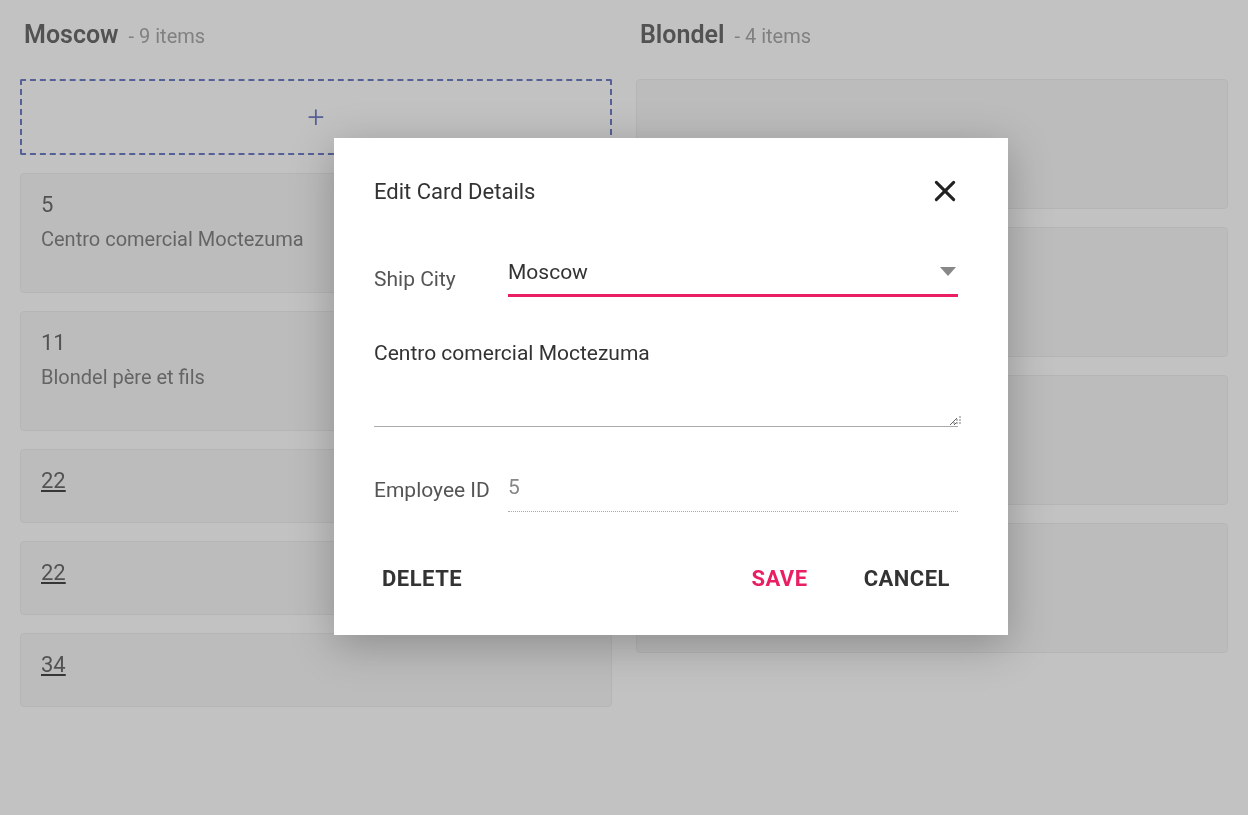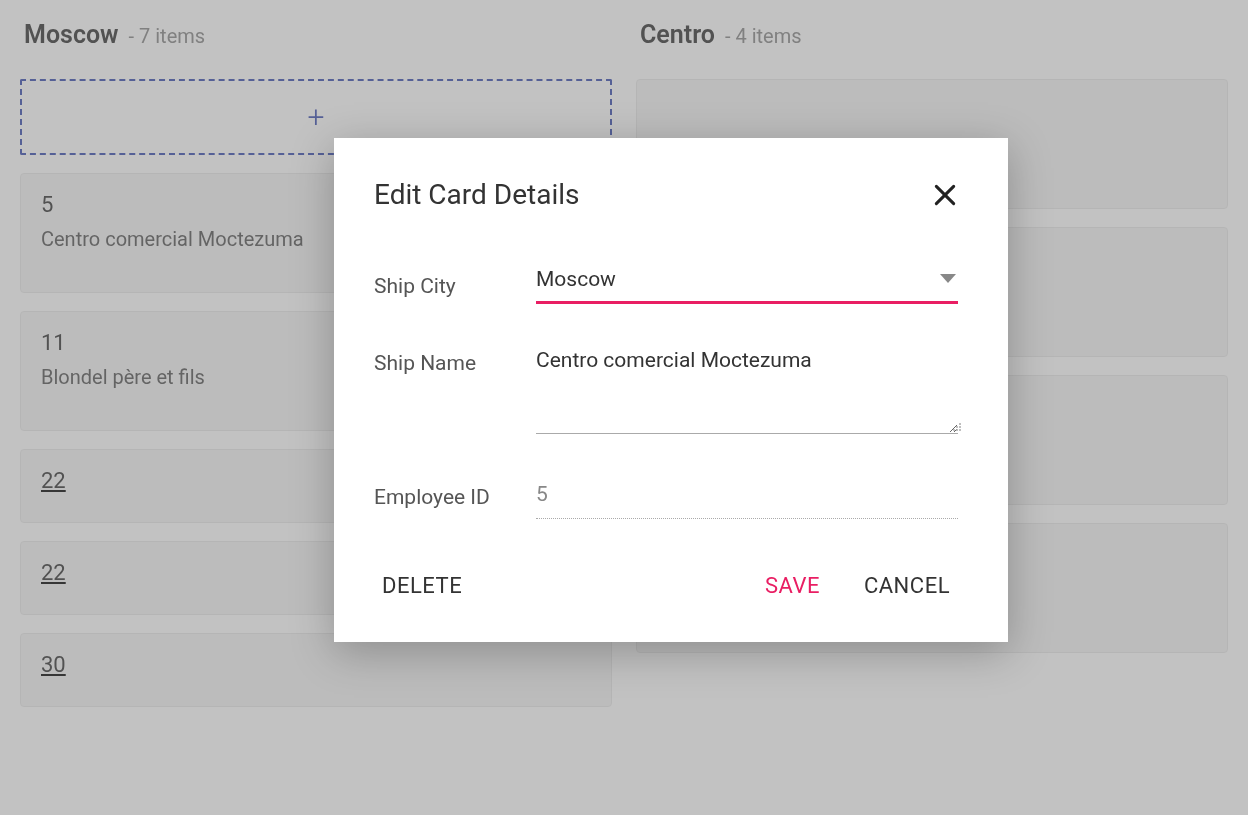--- a/index.html
+++ b/index.html
@@ -103,39 +103,38 @@
       box-shadow: 0 10px 40px rgba(0,0,0,0.25);
       padding: 40px 50px 40px 40px;
     }
     .dialog-header {
       display: flex;
       justify-content: space-between;
       align-items: center;
       margin-bottom: 56px;
     }
     .dialog-title {
-      font-size: 28px;
+      font-size: 22px;
       font-weight: 400;
       color: #333;
     }
     .close-icon {
       cursor: pointer;
       display: inline-flex;
       align-items: center;
       justify-content: center;
     }
     .close-icon svg {
       width: 26px;
       height: 26px;
     }
     .form-row {
       display: flex;
       align-items: flex-start;
       margin-bottom: 40px;
-      gap: 28px;
     }
     .form-label {
       width: 134px;
       font-size: 21px;
       color: #555;
       flex-shrink: 0;
       padding-top: 4px;
       line-height: 1.45;
     }
     .form-field {
@@ -193,72 +192,72 @@
       background: transparent;
     }
     .dialog-actions {
       display: flex;
       justify-content: space-between;
       align-items: center;
       margin-top: 50px;
     }
     .dialog-actions-right {
       display: flex;
-      gap: 28px;
+      gap: 40px;
     }
     .action-btn {
       font-size: 22px;
-      font-weight: 400;
+      font-weight: 700;
       letter-spacing: 0.5px;
       background: none;
       border: none;
       cursor: pointer;
       color: #333;
       font-family: inherit;
       padding: 4px 8px;
     }
     .action-btn.primary {
       color: #e91e63;
     }
   </style>
 </head>
 <body>
 
 <div class="board">
 
   <div class="column">
     <div class="column-header">
       <span class="column-title">Moscow</span>
-      <span class="column-count">- 7 items</span>
+      <span class="column-count">- 9 items</span>
     </div>
     <div class="add-card">
       <span class="plus">+</span>
     </div>
     <div class="card tall">
       <div class="card-id">5</div>
       <div class="card-name">Centro comercial Moctezuma</div>
     </div>
     <div class="card tall">
       <div class="card-id">11</div>
       <div class="card-name">Blondel père et fils</div>
     </div>
     <div class="card short">
       <div class="card-id">22</div>
     </div>
     <div class="card short">
       <div class="card-id">22</div>
     </div>
     <div class="card short">
-      <div class="card-id">30</div>
+      <div class="card-id">34</div>
     </div>
   </div>
 
   <div class="column">
     <div class="column-header">
-      <span class="column-title">Centro</span>
+      <span class="column-title">Blondel</span>
       <span class="column-count">- 4 items</span>
     </div>
     <div class="card tall" style="min-height:130px;"></div>
     <div class="card tall" style="min-height:130px;"></div>
     <div class="card tall" style="min-height:130px;"></div>
     <div class="card tall" style="min-height:130px;"></div>
   </div>
 
 </div>
 
@@ -283,21 +282,20 @@
         <span class="select-arrow">
           <svg viewBox="0 0 20 12">
               <polygon points="2,2 18,2 10,11" fill="#888"></polygon>
             </svg>
         </span>
       </div>
     </div>
   </div>
 
   <div class="form-row">
-    <div class="form-label">Ship Name</div>
     <div class="form-field textarea-wrapper">
       <textarea class="textarea-field" style="">Centro comercial Moctezuma</textarea>
       <span class="resize-handle">
         <svg width="12" height="12" viewBox="0 0 12 12">
           <circle cx="10" cy="4" r="1" fill="#aaa"></circle>
           <circle cx="7" cy="7" r="1" fill="#aaa"></circle>
           <circle cx="10" cy="7" r="1" fill="#aaa"></circle>
           <circle cx="4" cy="10" r="1" fill="#aaa"></circle>
           <circle cx="7" cy="10" r="1" fill="#aaa"></circle>
           <circle cx="10" cy="10" r="1" fill="#aaa"></circle>

